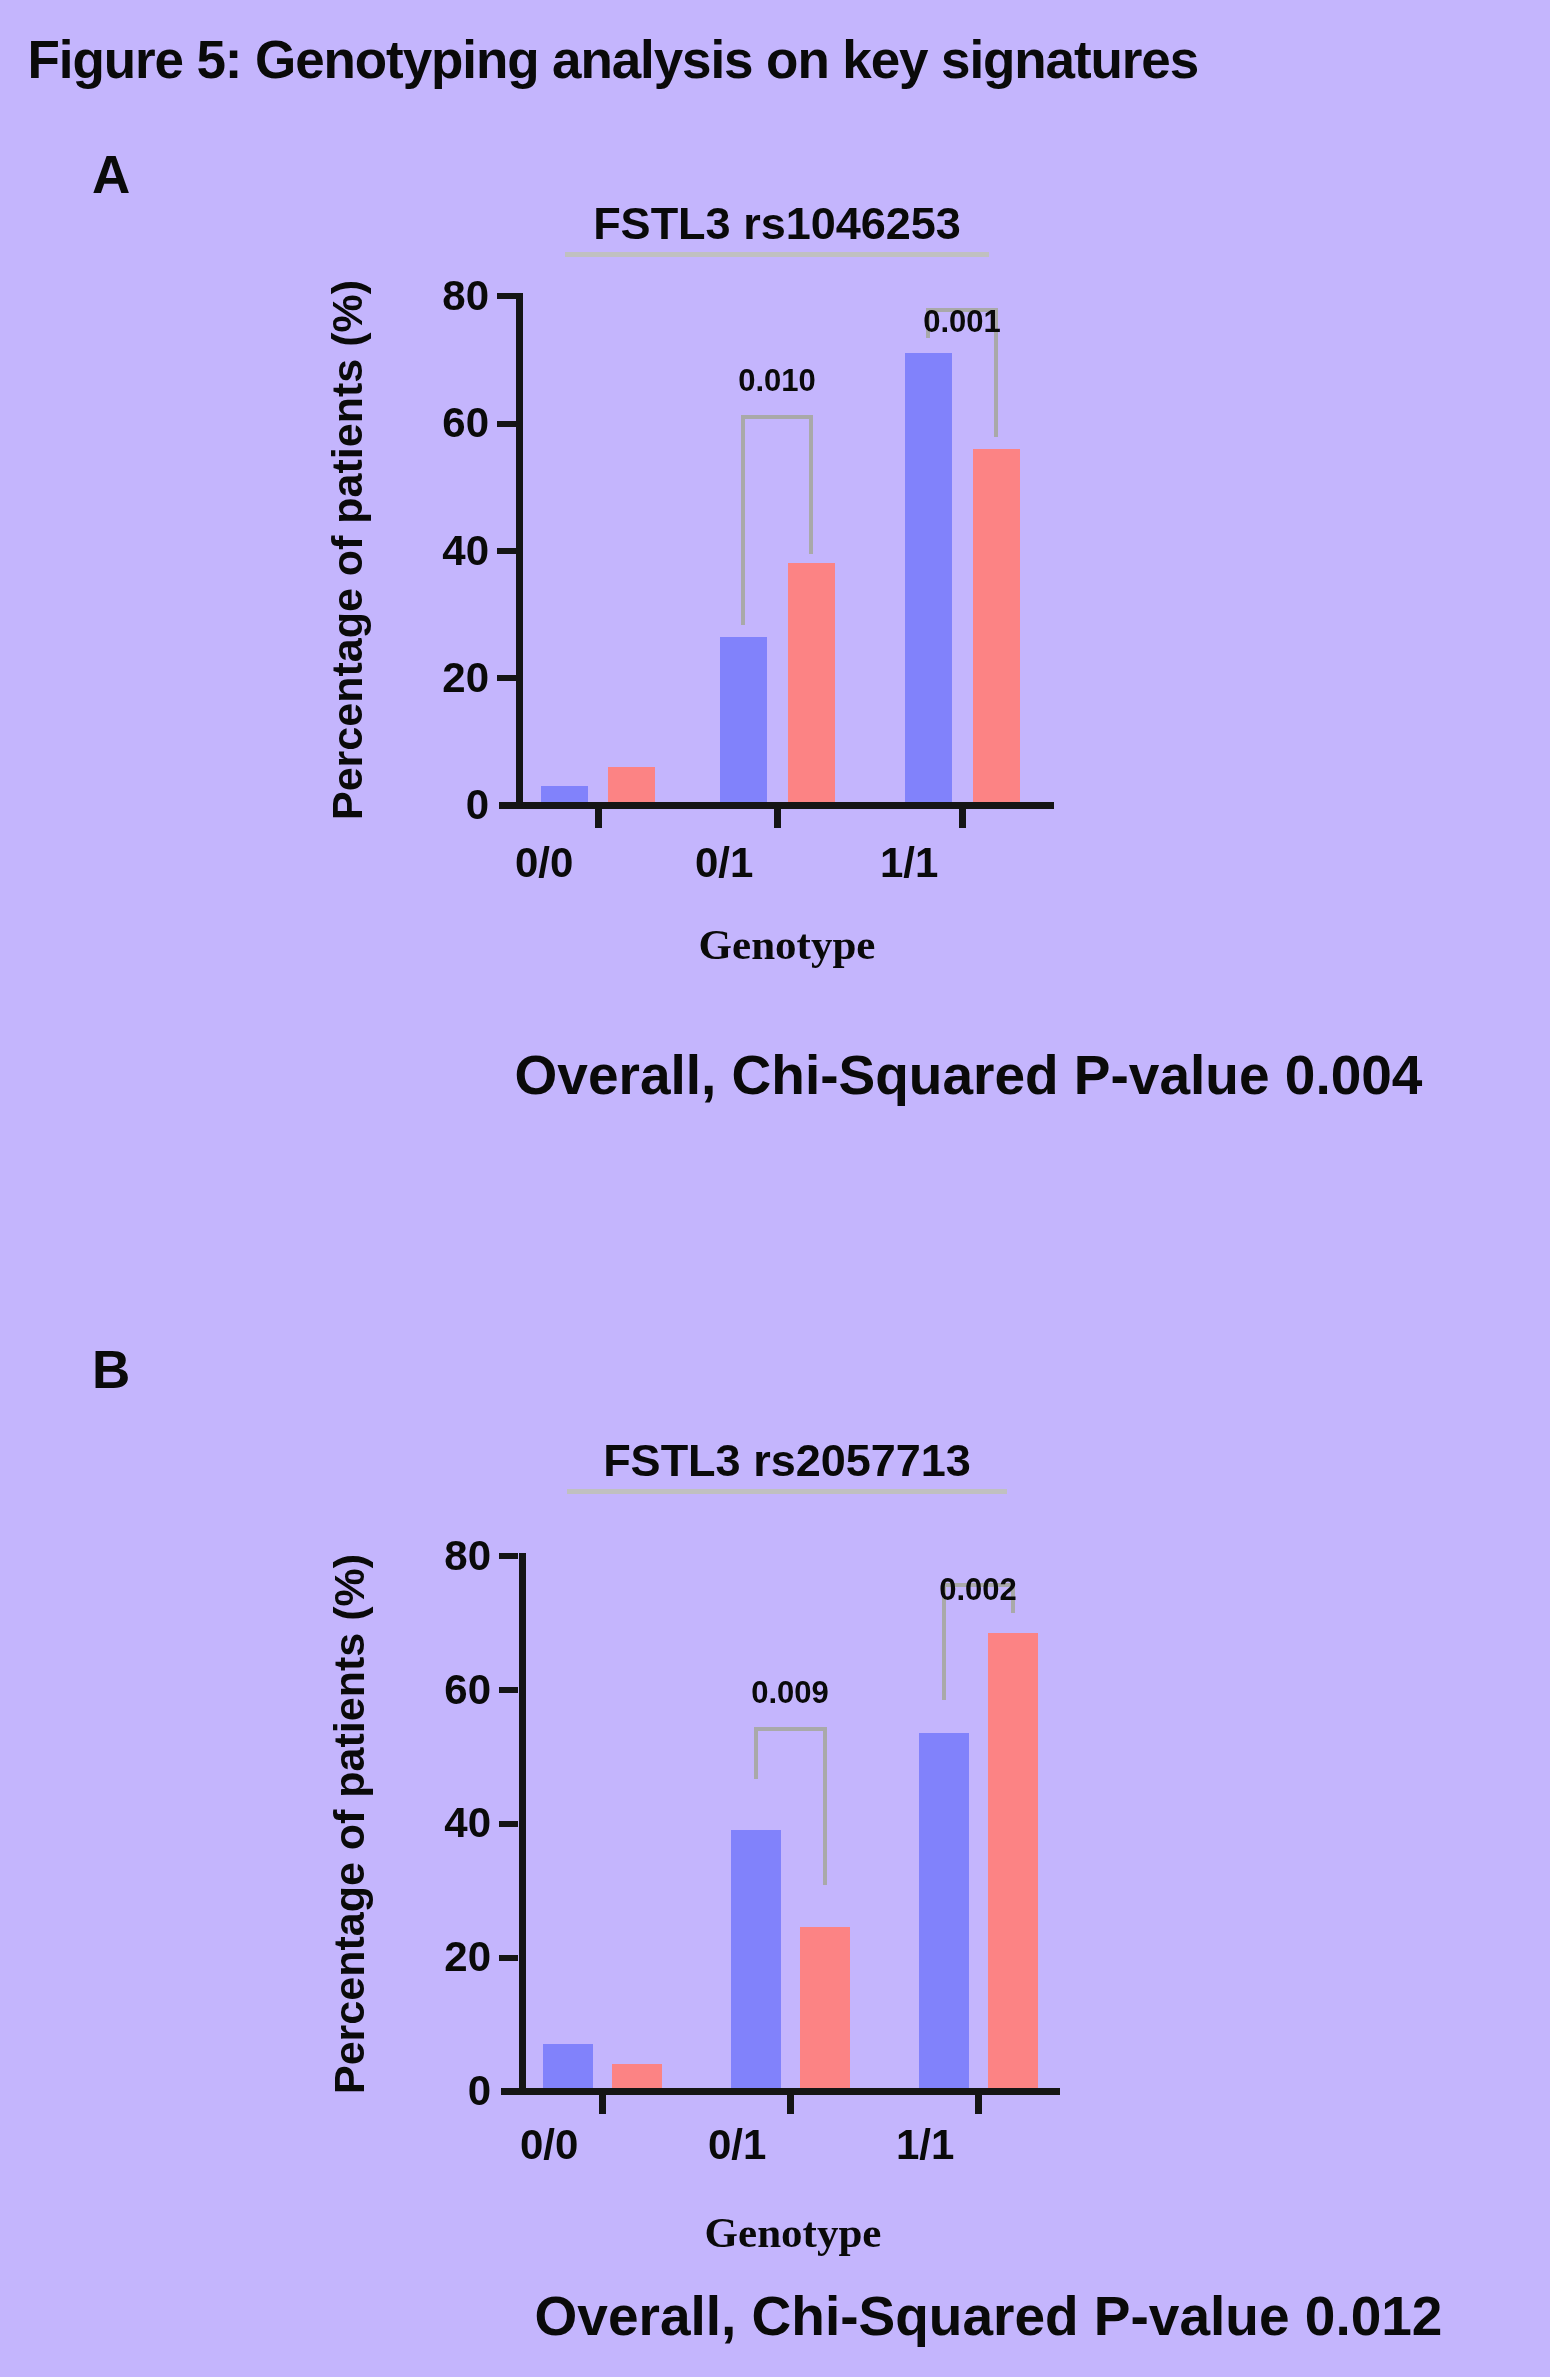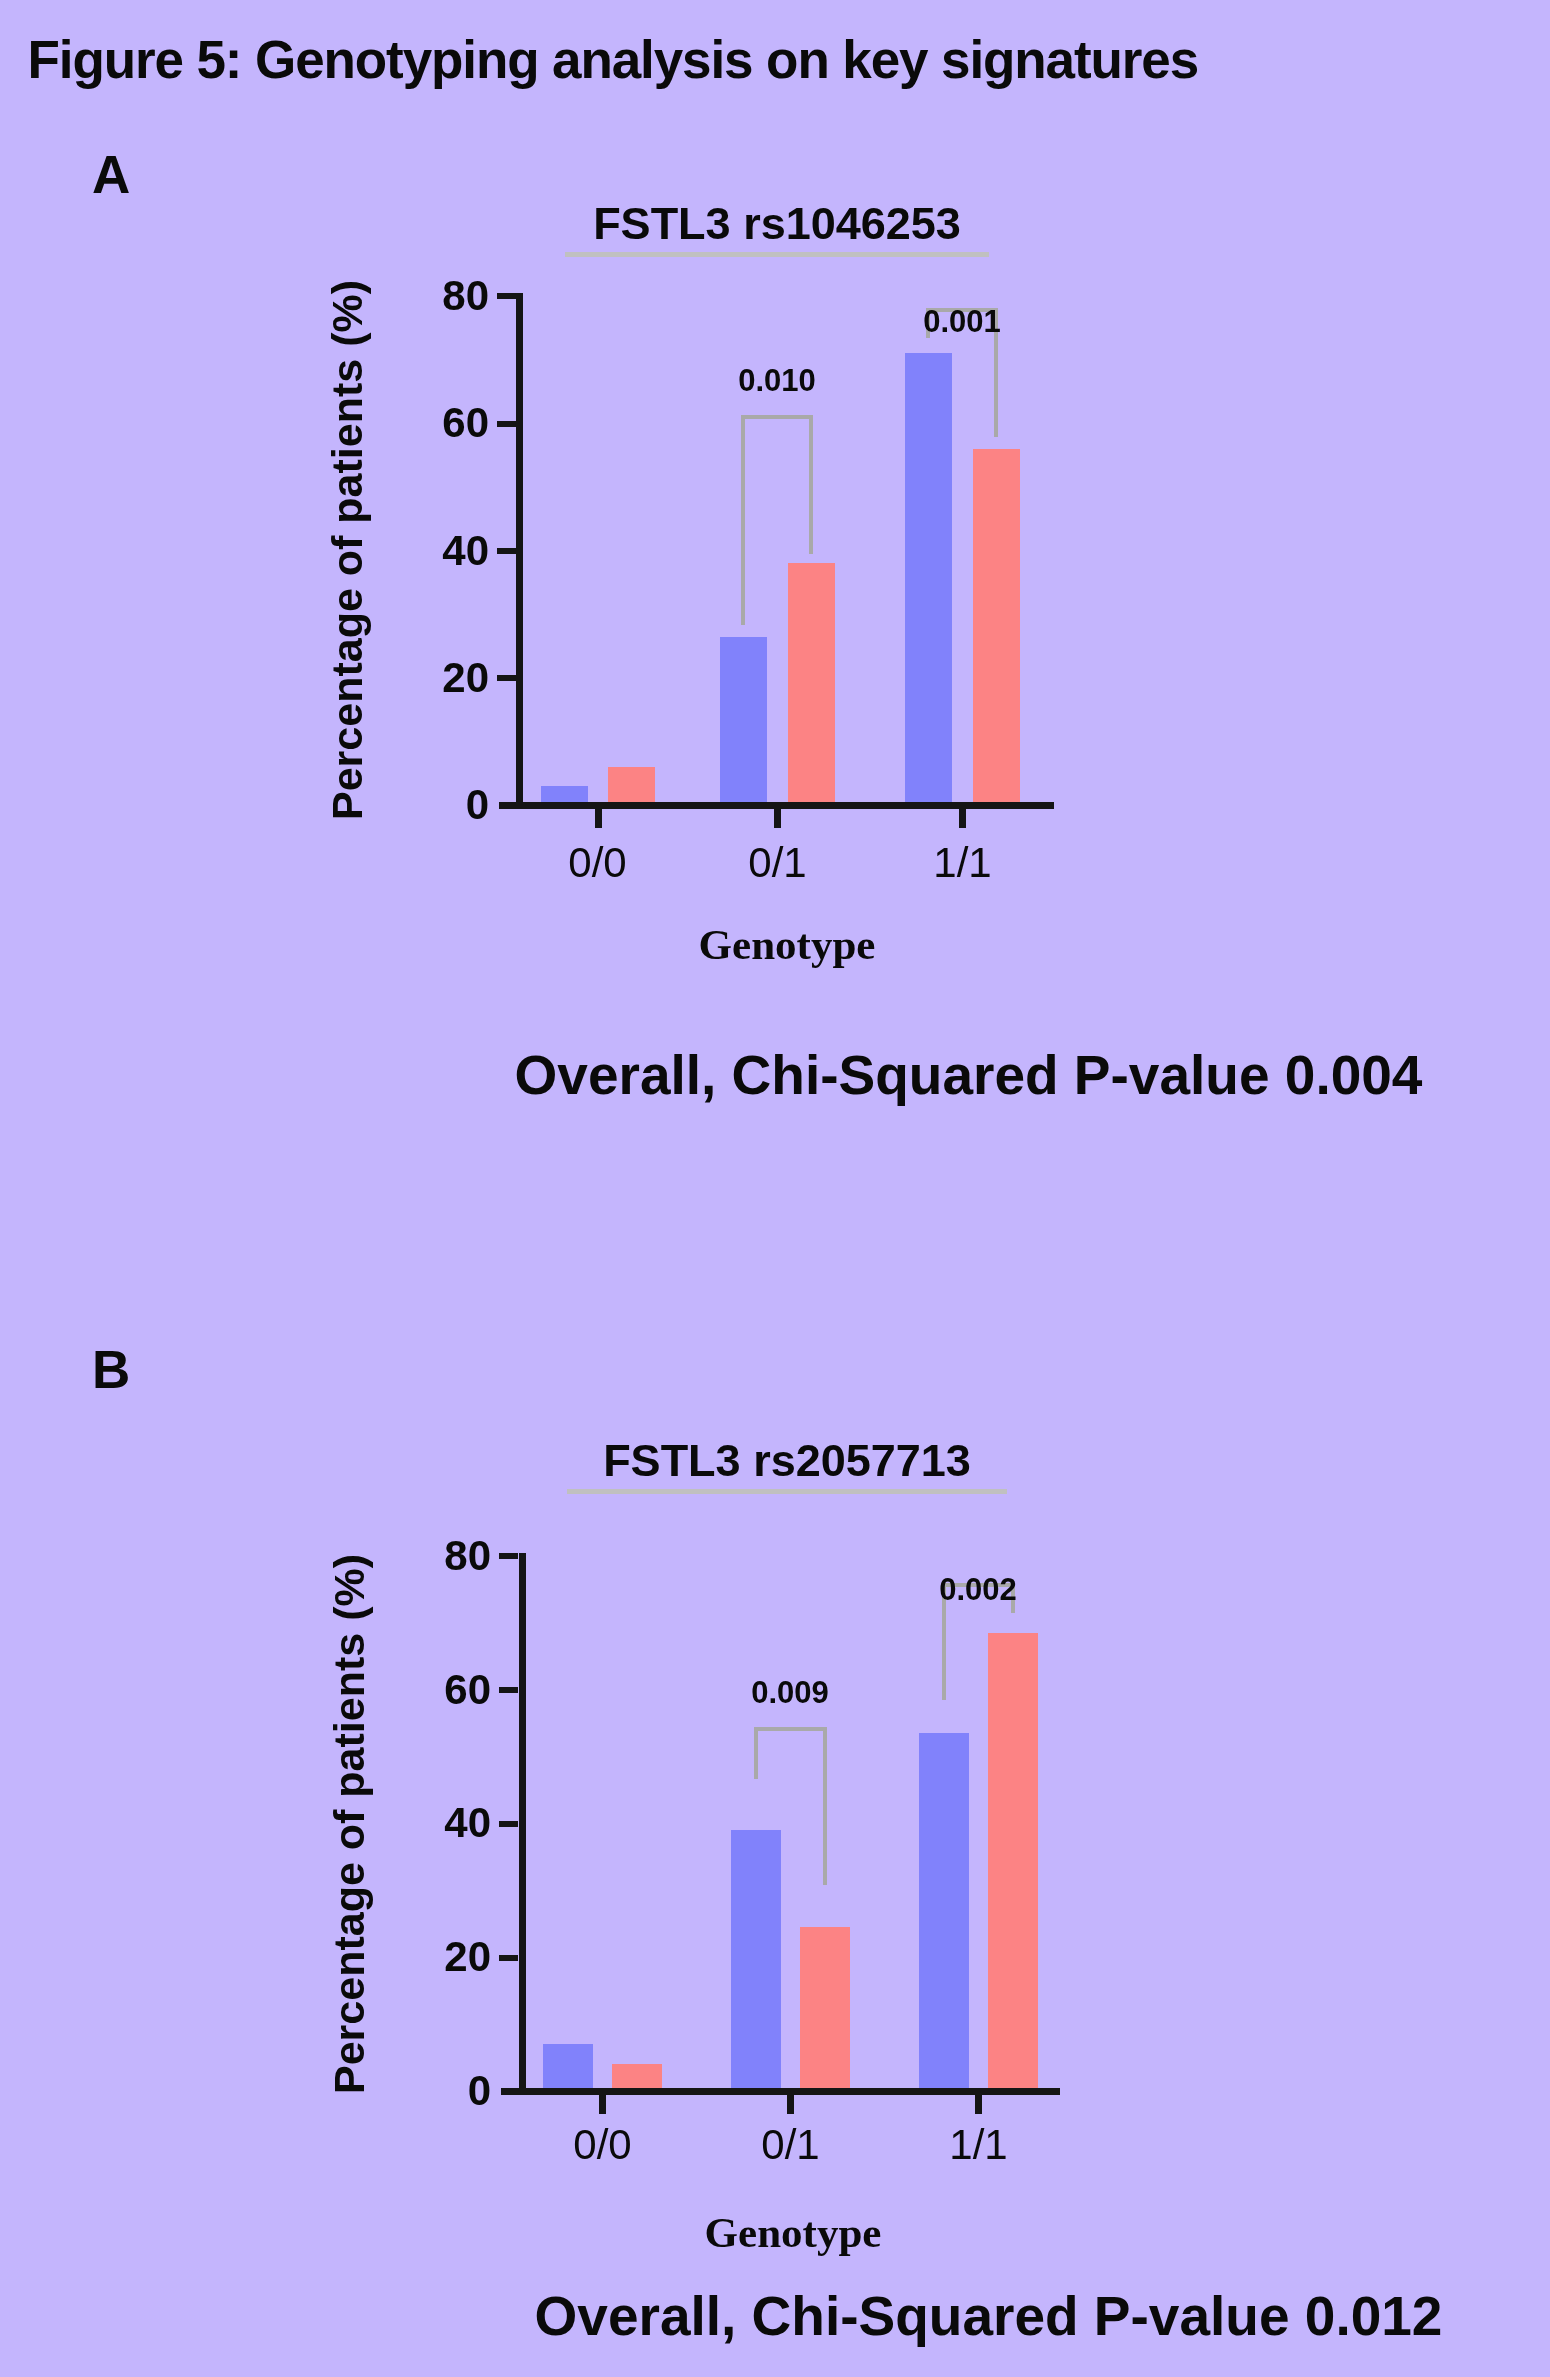--- a/index.html
+++ b/index.html
@@ -13,21 +13,21 @@
   .y-axis-title{position:absolute;width:771px;height:55px;font-size:43px;font-weight:bold;
                 text-align:center;transform:translate(-50%,-50%) rotate(-90deg);white-space:nowrap;}
   .x-axis-title{position:absolute;width:330px;font-size:43px;font-weight:bold;text-align:center;font-family:Liberation Serif, serif;}
   .overall-note{position:absolute;width:1079px;font-size:55px;font-weight:bold;text-align:center;
                 white-space:nowrap;}
   .plot{position:absolute;left:0;top:0;width:1550px;height:2377px;pointer-events:none;}
   .bar,.axis,.bracket{position:absolute;}
   .axis{background:#151515;}
   .bracket{background:#a9a9a9;}
   .ylab{position:absolute;text-align:right;font-size:42px;font-weight:bold;line-height:48px;}
-  .catlab{position:absolute;text-align:center;font-size:42px;font-weight:normal;line-height:44px;}
+  .catlab{position:absolute;font-size:42px;font-weight:bold;line-height:44px;}
   .siglab{position:absolute;text-align:center;font-size:31px;font-weight:bold;line-height:35px;}
 </style>
 </head>
 <body>
 
 <div class="page">
 
   <h1 class="fig-title">Figure 5: Genotyping analysis on key signatures</h1>
 
   <section>

